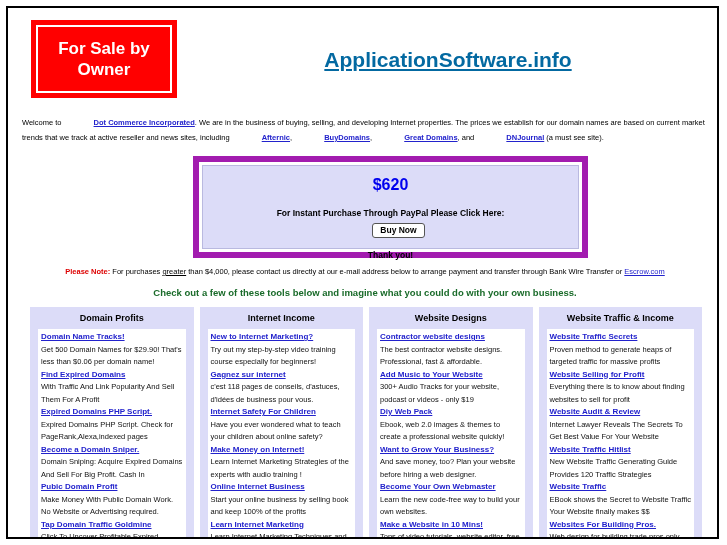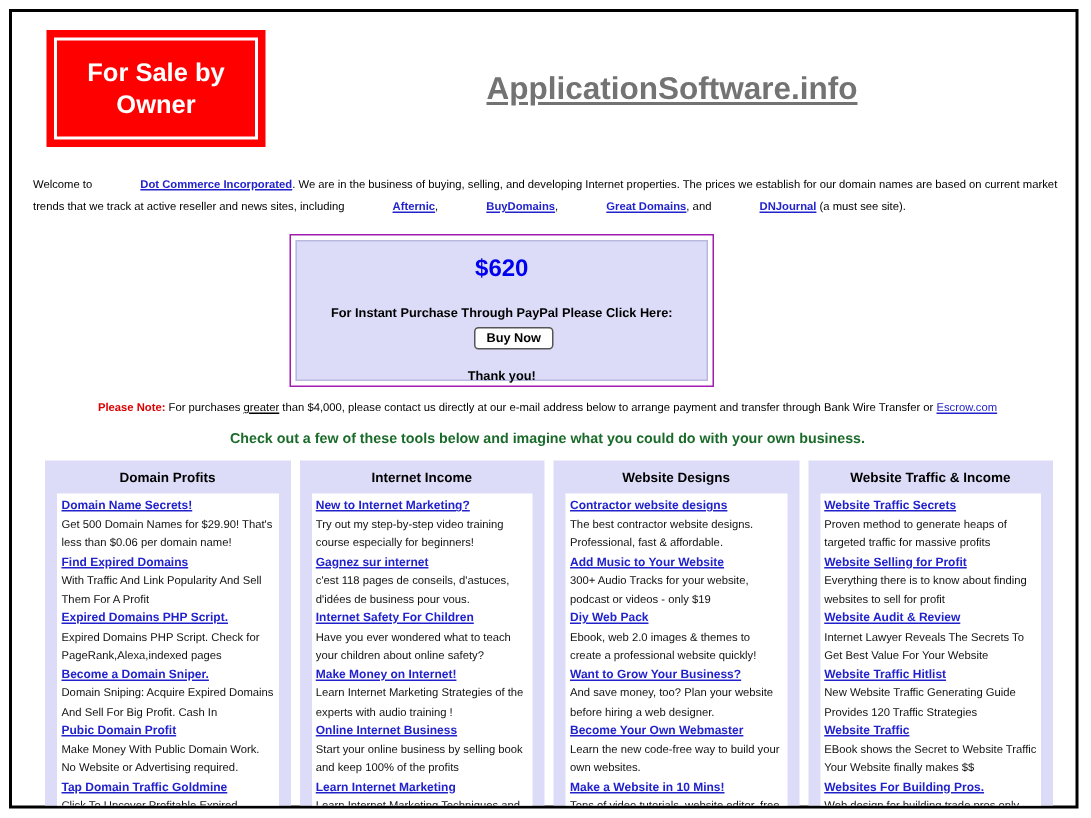--- a/index.html
+++ b/index.html
@@ -31,35 +31,35 @@
     width:132px;height:64px;
     display:flex;align-items:center;justify-content:center;
     text-align:center;
     color:#ffffff;
     font-size:17px;font-weight:bold;line-height:21px;
   }
   .site-title{
     position:absolute;left:190px;top:40px;width:500px;
     text-align:center;
     font-size:21px;font-weight:bold;
-    color:#737373;
+    color:#0369a1;
     text-decoration:underline;
     letter-spacing:0px;
   }
   
   .intro{
     position:absolute;left:14px;top:107px;width:686px;
     font-size:7.5px;line-height:15px;
     color:#000000;
   }
   .intro a{color:#2222cc;font-weight:bold;text-decoration:underline;margin-left:30px;}
   
   .price-outer{
-    position:absolute;left:185px;top:148px;width:283px;height:102px;
-    border:1px solid #a21caf;
+    position:absolute;left:185px;top:148px;width:395px;height:102px;
+    border:6px solid #a21caf;
     background:#ffffff;
     box-sizing:border-box;
     padding:3px;
   }
   .price-inner{
     width:100%;height:100%;
     background:#dcdcf8;
     border:1px solid #b9b9e0;
     box-sizing:border-box;
     text-align:center;
@@ -176,21 +176,21 @@
   </div>
 
   <div class="tagline">Check out a few of these tools below and imagine what you could do with your own business.</div>
 
   <div class="cols">
 
     <div class="col">
       <div class="col-head">Domain Profits</div>
       <div class="col-body">
         <div class="entry">
-            <a class="ttl" href="#">Domain Name Secrets!</a>
+            <a class="ttl" href="#">Domain Name Tracks!</a>
             <span class="dsc">Get 500 Domain Names for $29.90! That's less than $0.06 per domain name!</span>
           </div>
         <div class="entry">
             <a class="ttl" href="#">Find Expired Domains</a>
             <span class="dsc">With Traffic And Link Popularity And Sell Them For A Profit</span>
           </div>
         <div class="entry">
             <a class="ttl" href="#">Expired Domains PHP Script.</a>
             <span class="dsc">Expired Domains PHP Script. Check for PageRank,Alexa,indexed pages</span>
           </div>

